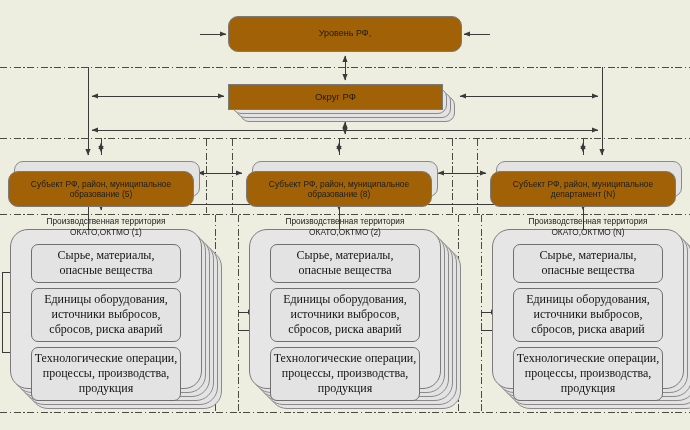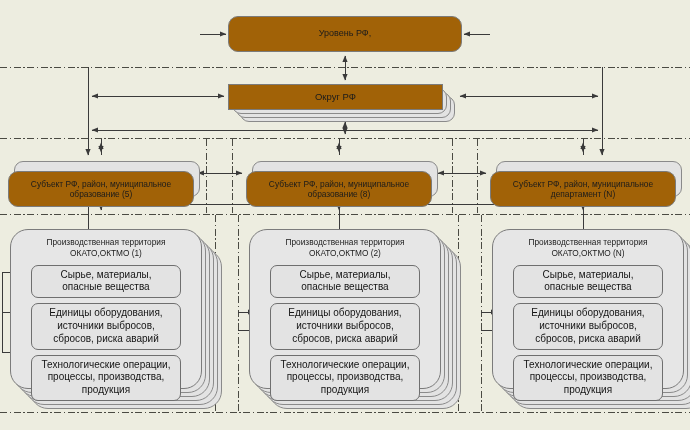--- a/index.html
+++ b/index.html
@@ -85,21 +85,21 @@
   .lvl3.c2 { left: 246px; }
   .lvl3.c3 { left: 490px; }
 
   
   .terr {
     width: 192px; height: 160px;
     top: 229px;
     border-radius: 18px;
     flex-direction: column;
     align-items: center;
-    justify-content: space-between;
+    justify-content: center;
     padding: 7px 8px 8px 8px;
     background: #E6E6E6;
   }
   .terr.c1 { left: 10px; }
   .terr.c2 { left: 249px; }
   .terr.c3 { left: 492px; }
 
   .terr-title {
     font-size: 8.3px;
     text-align: center;
@@ -107,27 +107,28 @@
     color: #1b1b1b;
     margin-bottom: 6px;
     white-space: pre-line;
   }
 
   .subbox {
     width: 150px;
     background: #E3E3E3;
     border: 1px solid #6F6F6F;
     border-radius: 7px;
-    font-size: 10px;
+    font-size: 12px;
     text-align: center;
     line-height: 1.28;
     padding: 3px 2px;
     margin-bottom: 5px;
     white-space: pre-line;
     color: #141414;
+    font-family: Liberation Serif, serif;
   }
   .subbox:last-child { margin-bottom: 0; }
 </style>
 </head>
 <body>
 
 <div id="diagram">
 
   <svg id="wires" viewBox="0 0 690 430" xmlns="http://www.w3.org/2000/svg">
     <defs>

